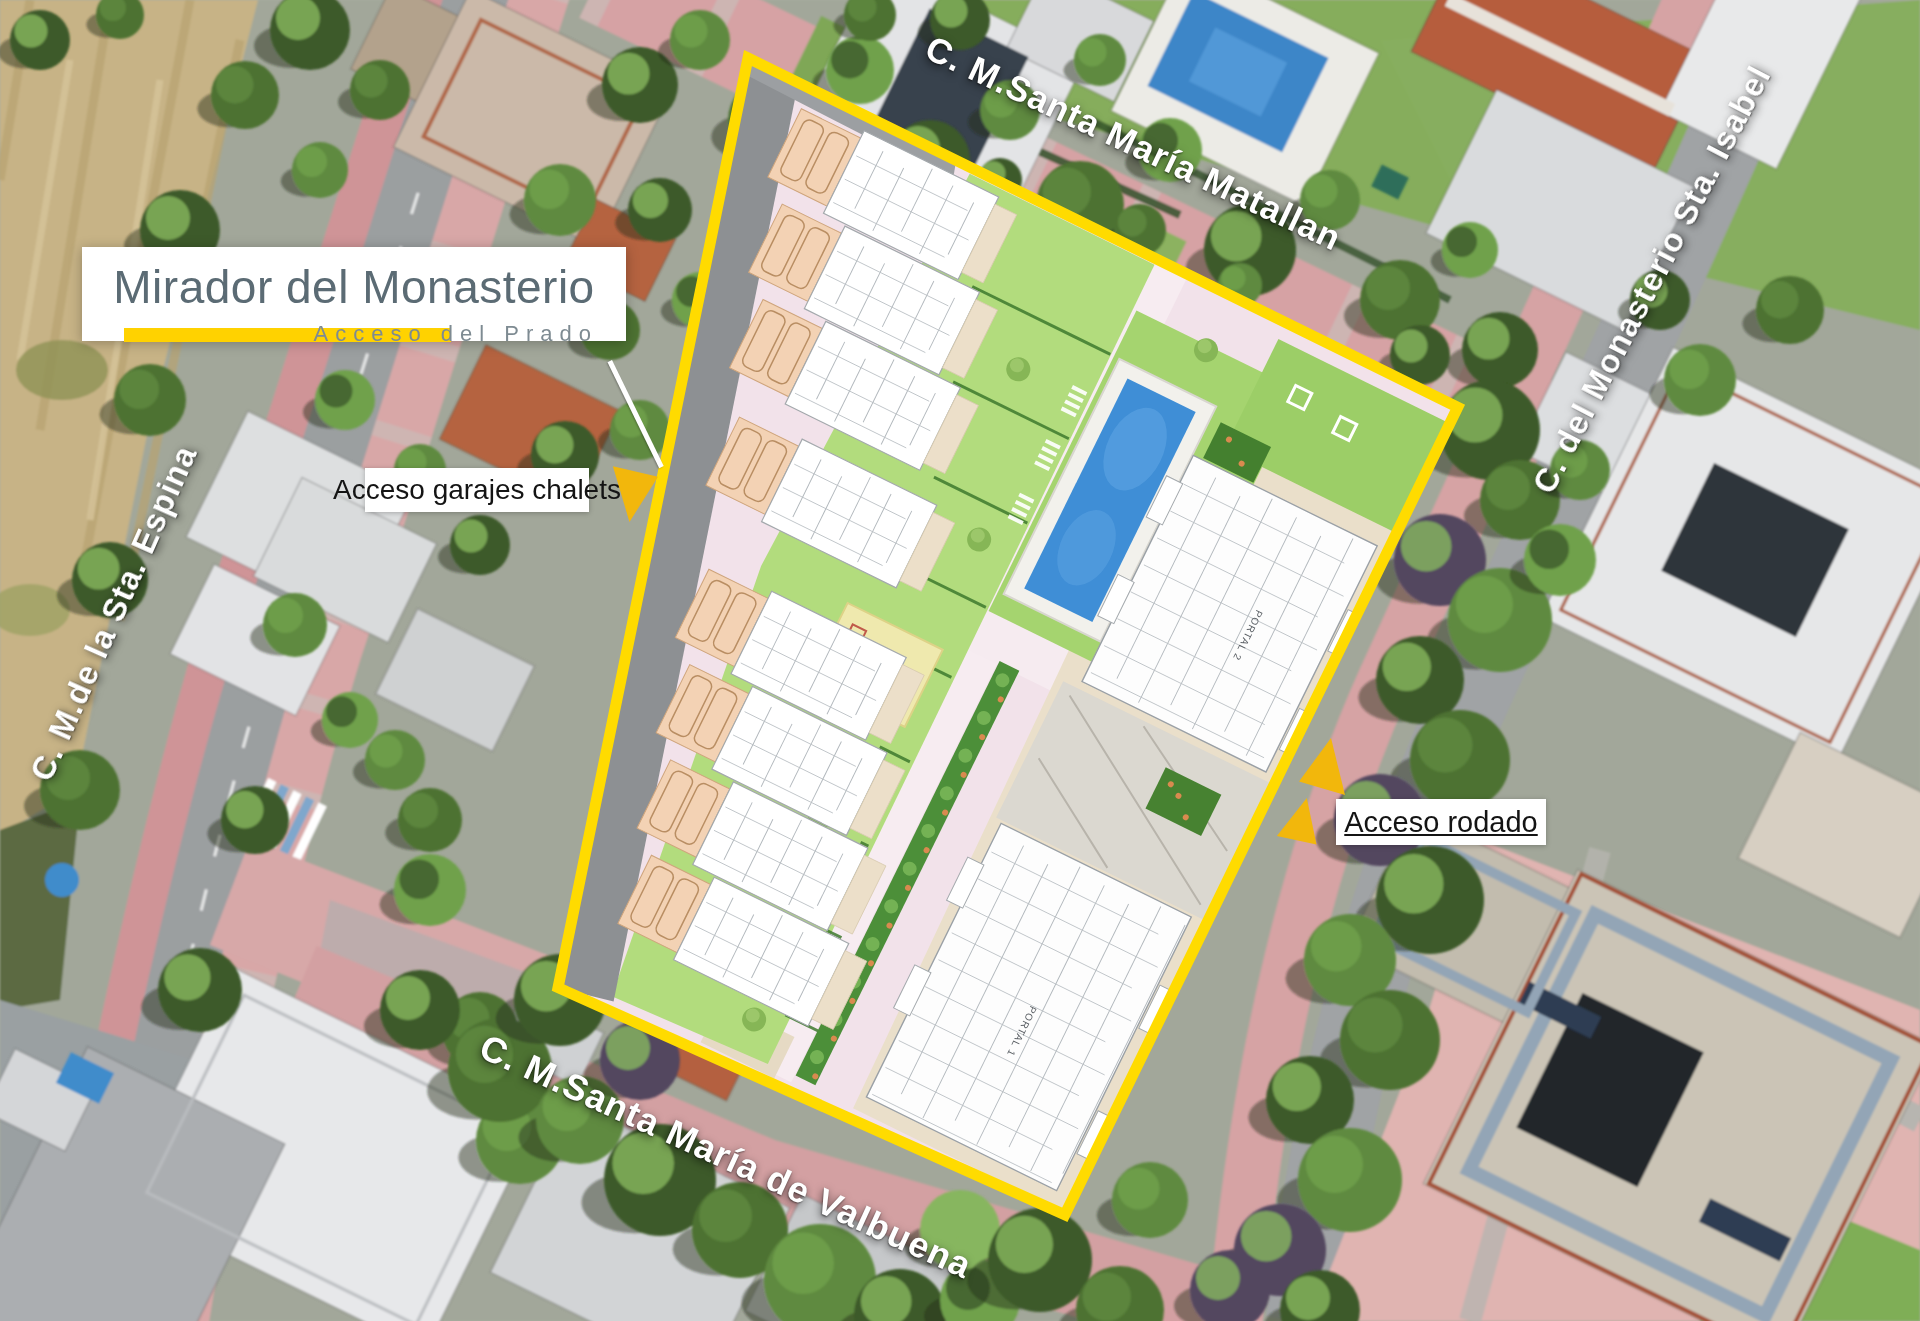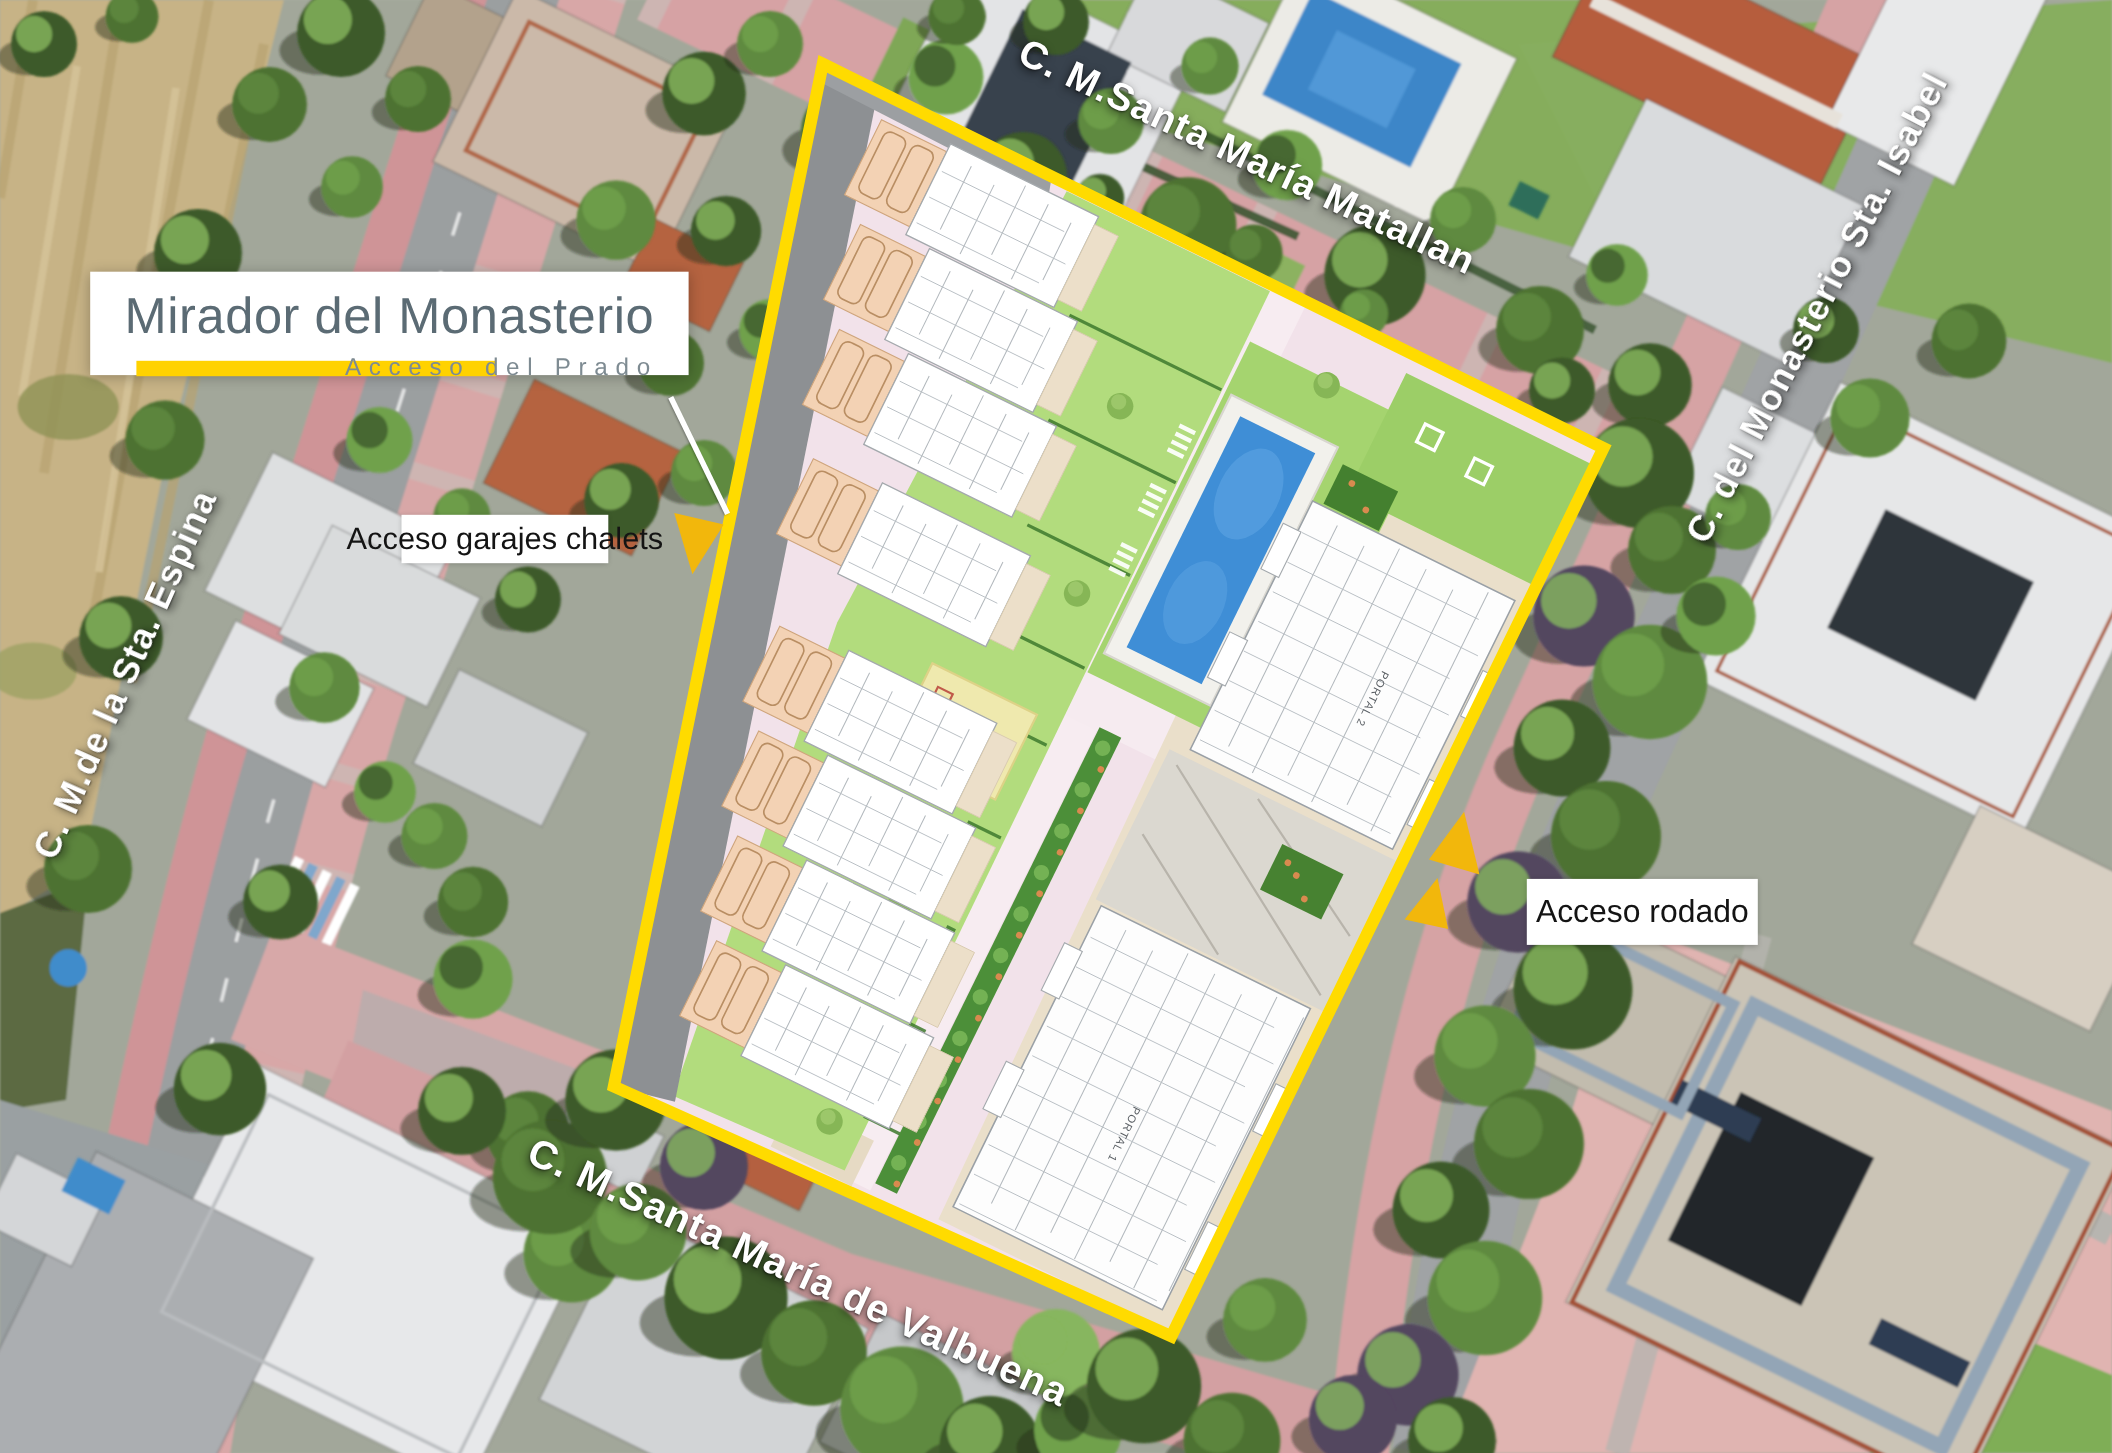--- a/index.html
+++ b/index.html
@@ -23,23 +23,23 @@
     font-size:46px;letter-spacing:.5px;color:var(--title-col,#5b6b74);font-weight:400;}
   .logo-bar{position:absolute;left:42px;top:81px;width:327px;height:14px;
     background:var(--accent,#ffd200);}
   .logo-sub{position:absolute;right:28px;top:74px;font-size:22px;letter-spacing:7px;
     color:#7e8b92;font-weight:400;white-space:nowrap;}
 
   
   .tag{position:absolute;background:#fff;color:#141414;display:flex;align-items:center;
     justify-content:center;font-size:29px;font-weight:400;white-space:nowrap;
     box-shadow:0 1px 5px rgba(0,0,0,.25);}
-  #tag-garajes{left:365px;top:468px;width:188px;height:44px;font-size:28px;}
+  #tag-garajes{left:365px;top:468px;width:224px;height:44px;font-size:28px;}
   #tag-peatonal{left:1358px;top:742px;width:220px;height:48px;}
-  #tag-rodado{left:1388px;top:799px;width:210px;height:60px;}
+  #tag-rodado{left:1336px;top:799px;width:210px;height:46px;text-decoration:underline;}
 
   .tri{position:absolute;background:var(--arrow,#f2b70c);}
   #tri-garajes{left:612px;top:464px;width:46px;height:58px;
     clip-path:polygon(2% 4%,100% 22%,38% 100%);}
   #tri-peatonal{left:1297px;top:738px;width:50px;height:62px;
     clip-path:polygon(68% 0,96% 92%,4% 70%);}
   #tri-rodado{left:1276px;top:797px;width:44px;height:54px;
     clip-path:polygon(70% 2%,92% 88%,2% 72%);}
 
   #leader{position:absolute;left:612px;top:360px;width:118px;height:5px;background:#fff;

